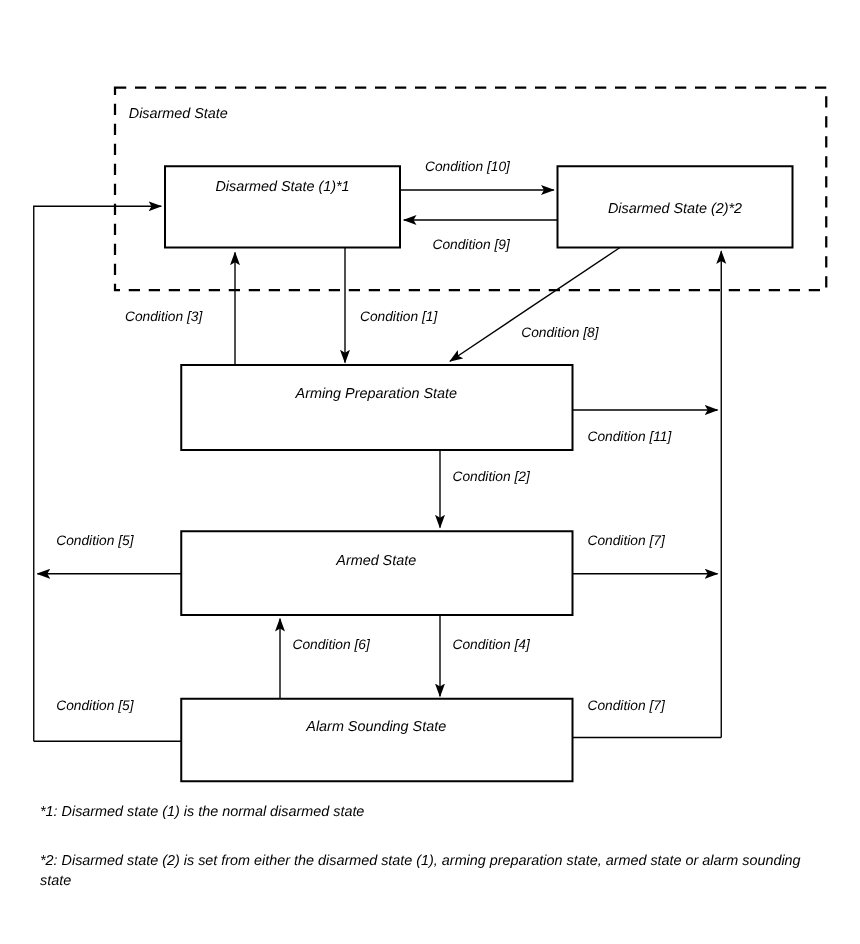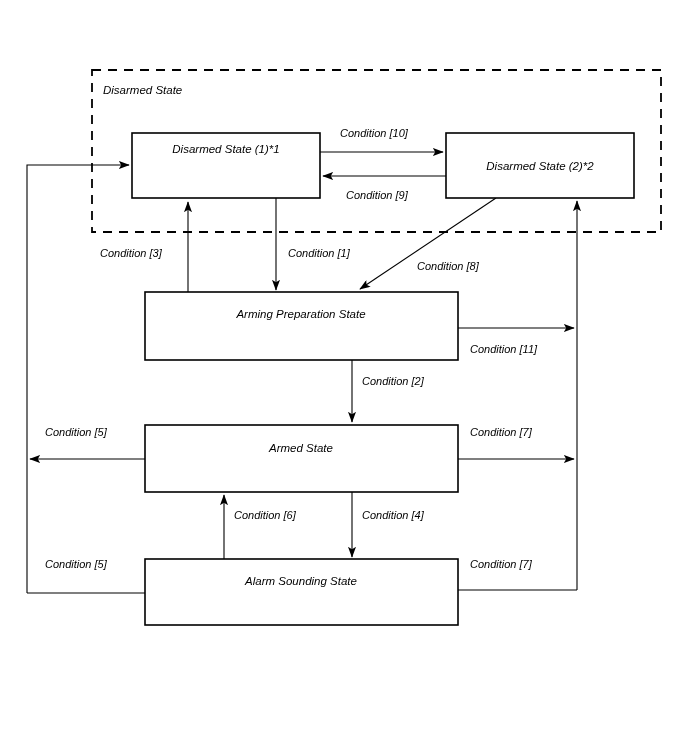--- a/index.html
+++ b/index.html
@@ -153,14 +153,16 @@
       <text class="box-label" x="301" y="449">Armed State</text>
     </g>
 
     <g>
       <rect class="box-rect" x="145" y="559" width="313" height="66"></rect>
       <text class="box-label" x="301" y="582">Alarm Sounding State</text>
     </g>
 
   </svg>
 
+  <div class="footnote-text" id="footnote-1">*1: Disarmed state (1) is the normal disarmed state</div>
+  <div class="footnote-text" id="footnote-2">*2: Disarmed state (2) is set from either the disarmed state (1), arming preparation state, armed state or alarm sounding state</div>
 
 </div>
 
 </body></html>

